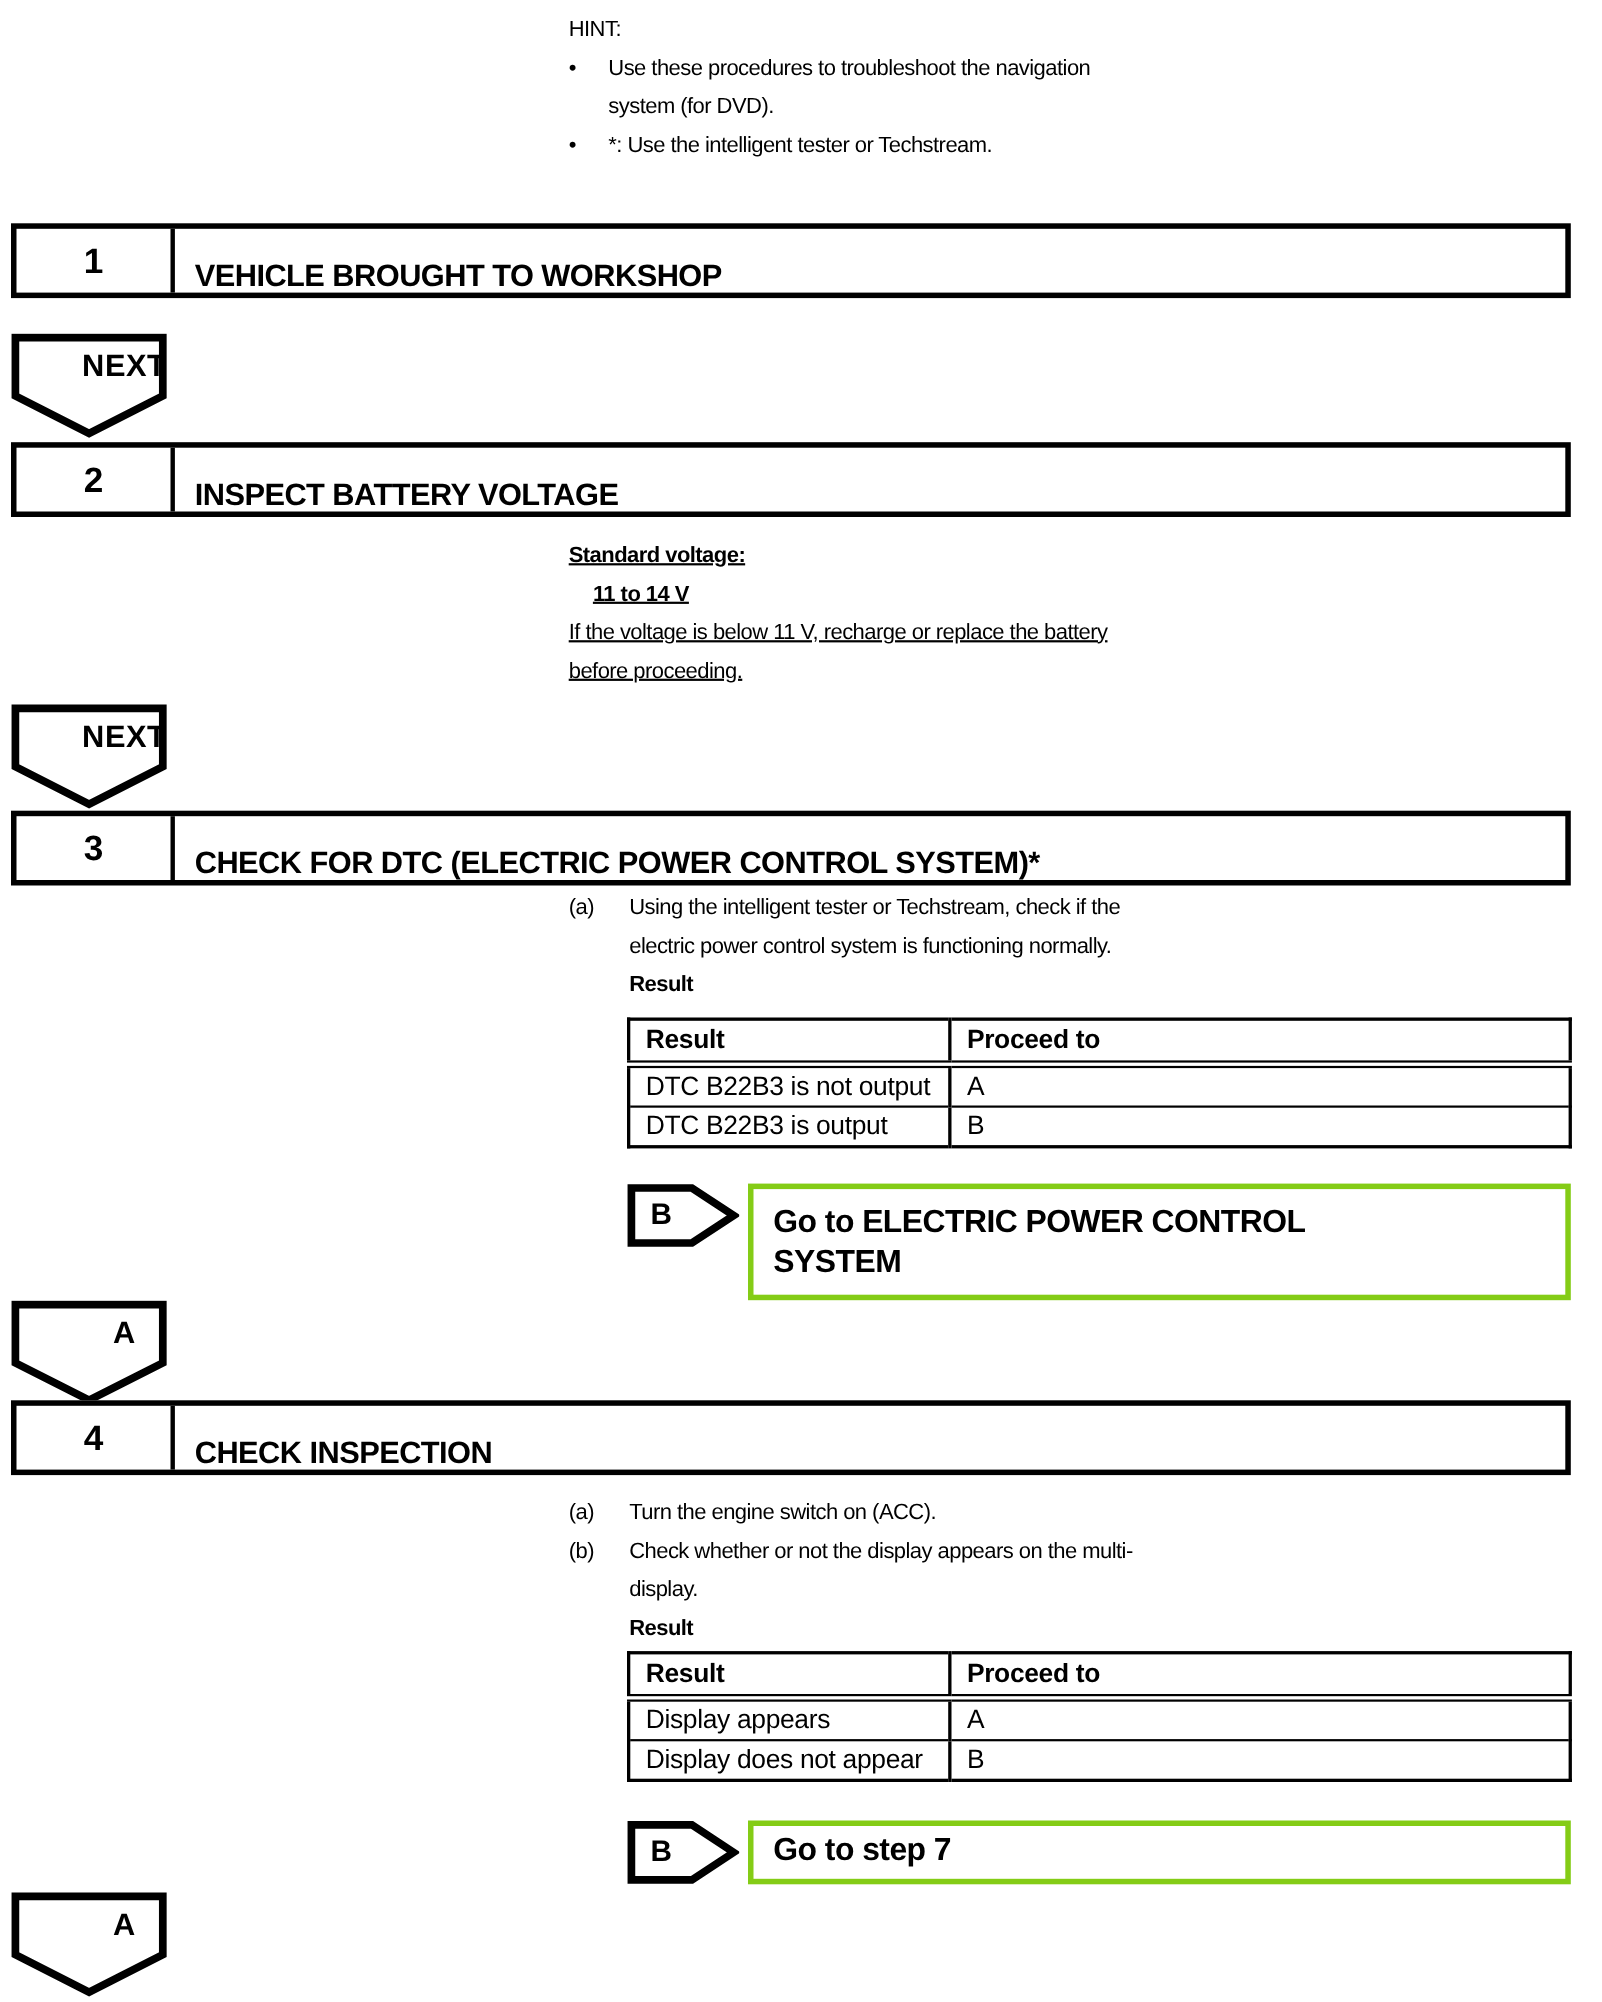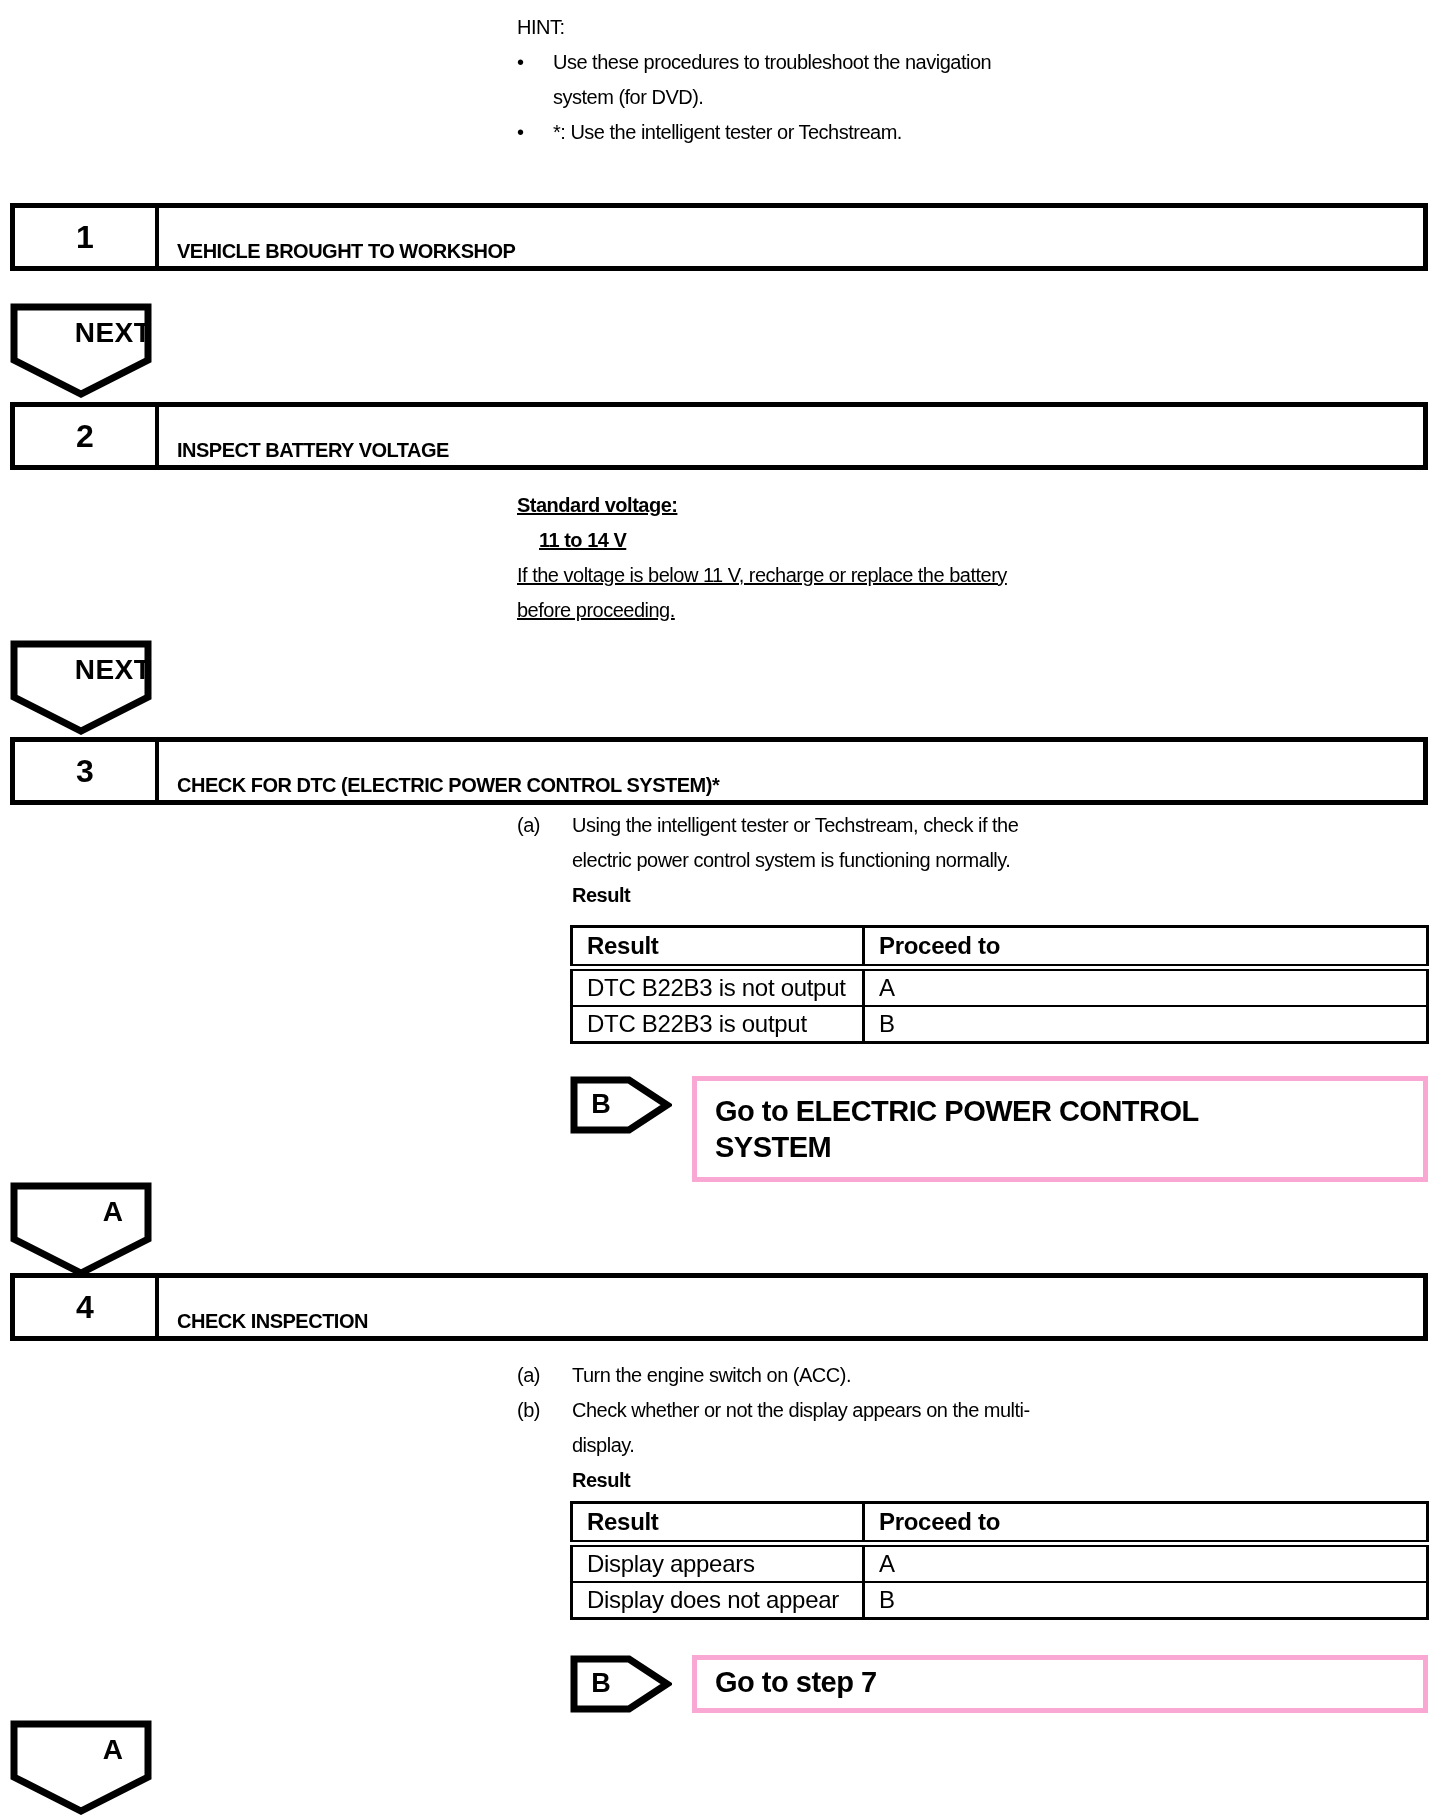--- a/index.html
+++ b/index.html
@@ -16,21 +16,21 @@
     left:10px;width:1418px;height:68px;box-sizing:border-box;
     border:5px solid #000;background:#fff;display:flex;align-items:stretch;
   }
   .step-num{
     width:140px;flex:none;border-right:4px solid #000;
     display:flex;align-items:center;justify-content:center;
     font-weight:bold;font-size:32px;
   }
   .step-title{
     flex:1;display:flex;align-items:center;padding-left:18px;
-    font-weight:bold;font-size:20px;letter-spacing:-0.5px;margin-top:28px;
+    font-weight:bold;font-size:28px;letter-spacing:-0.5px;margin-top:28px;
   }
 
   
   .banner{width:142px;height:96px;}
   .banner svg{display:block;}
   .banner-label{
     position:absolute;left:0;top:2px;width:142px;height:56px;
     display:flex;align-items:center;justify-content:center;
     font-weight:bold;font-size:28px;letter-spacing:0.5px;margin-left:32px;
   }
@@ -58,21 +58,21 @@
 
   
   .branch-row{display:flex;align-items:flex-start;width:858px;}
   .branch-arrow{position:relative;width:102px;height:58px;flex:none;}
   .branch-arrow-label{
     position:absolute;left:0;top:0;width:62px;height:56px;
     display:flex;align-items:center;justify-content:center;
     font-weight:bold;font-size:27px;
   }
   .branch-box{
-    flex:1;margin-left:20px;border:5px solid #f9a8d4;box-sizing:border-box;
+    flex:1;margin-left:8px;border:5px solid #84cc16;box-sizing:border-box;
     padding:12px 10px 12px 18px;font-weight:bold;font-size:29px;
     line-height:36px;letter-spacing:-0.5px;background:#fff;
   }
   .branch-box.single{padding-top:4px;padding-bottom:8px;}
 </style>
 </head>
 <body>
 
 <div class="abs body-text" style="left:517px;top:10px;">
   <div>HINT:</div>

